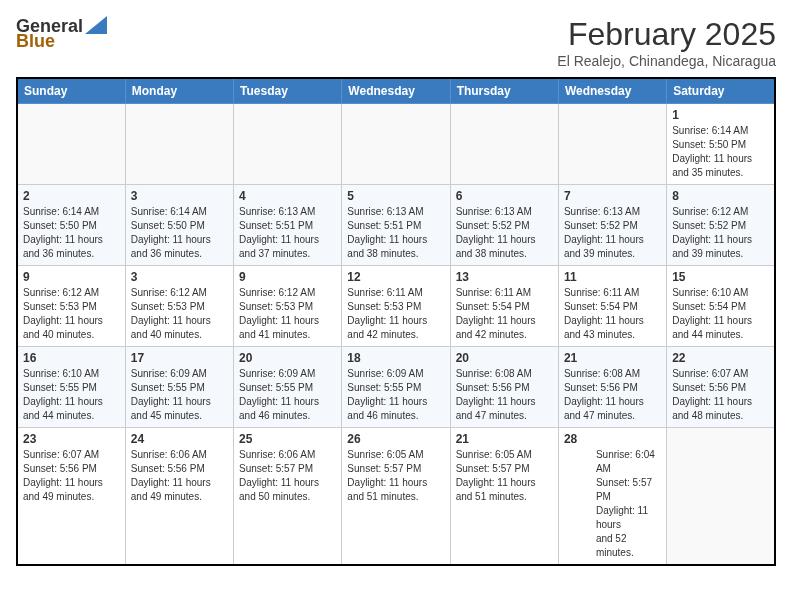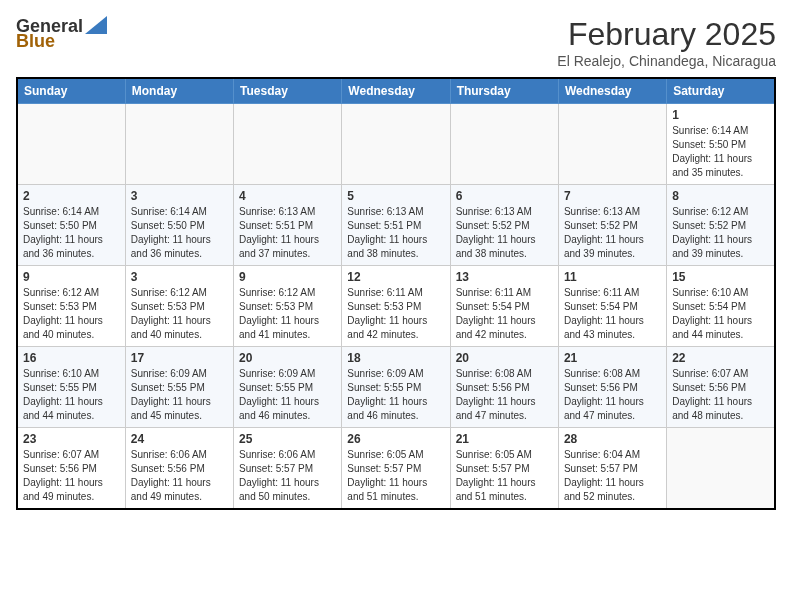--- a/index.html
+++ b/index.html
@@ -322,21 +322,21 @@
         </td>
         <td>
           <span class="day-num">21</span>
           <div class="day-info" style="white-space: pre-wrap;">Sunrise: 6:05 AM
 Sunset: 5:57 PM
 Daylight: 11 hours
 and 51 minutes.</div>
         </td>
         <td>
           <span class="day-num">28</span>
-          <div class="day-info" style="white-space: pre-wrap;">Sunrise: 6:04 AM
+          <div class="day-info" style="white-space: pre-wrap; margin-left: 32px;">Sunrise: 6:04 AM
 Sunset: 5:57 PM
 Daylight: 11 hours
 and 52 minutes.</div>
         </td>
         <td class="empty-cell"></td>
       </tr>
     </tbody>
 </table>
 
 </body></html>

